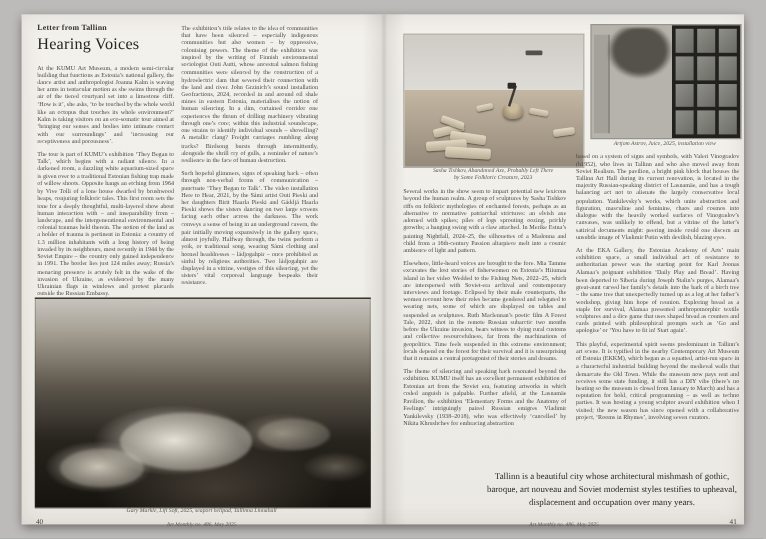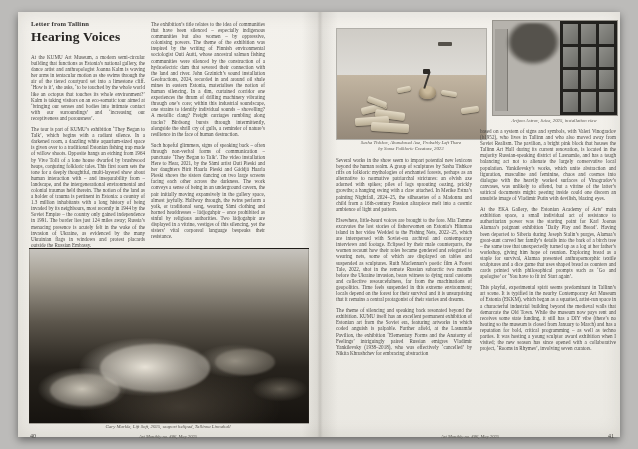--- a/index.html
+++ b/index.html
@@ -4,21 +4,21 @@
 <style>
   html,body{margin:0;padding:0;background:#9a9998;}
   .stage{position:relative;width:638px;height:449px;background:#bcbbb9;overflow:hidden;
          font-family:"Liberation Serif",serif;}
   .paper{position:absolute;left:18px;top:12px;width:602px;height:425px;
          background:linear-gradient(to bottom,#f3f1ec 0%,#f0eee8 60%,#eae8e2 100%);
          box-shadow:0 3px 8px rgba(0,0,0,0.45), inset 0 0 18px rgba(120,115,105,0.18);}
   .gutter{position:absolute;left:284px;top:0;width:36px;height:425px;
          background:linear-gradient(to right,rgba(0,0,0,0) 0%,rgba(70,65,58,0.10) 42%,rgba(70,65,58,0.22) 50%,rgba(70,65,58,0.10) 58%,rgba(0,0,0,0) 100%);}
   .kicker{position:absolute;left:13px;top:8px;font-size:6.6px;font-weight:bold;color:#333130;letter-spacing:.2px;}
-  .title{position:absolute;left:13px;top:17px;margin:0;font-size:13.5px;font-weight:bold;color:#272523;letter-spacing:.2px;}
+  .title{position:absolute;left:13px;top:17px;margin:0;font-size:13.5px;font-weight:normal;color:#272523;letter-spacing:.2px;}
   .col{position:absolute;font-size:5.1px;line-height:6.1px;text-align:justify;color:#4b4946;overflow:hidden;}
   .col p{margin:0 0 5px 0;}
   .lp-col1{left:13px;top:42px;width:114px;height:194px;}
   .lp-col2{left:133px;top:9px;width:114px;height:228px;}
   .rp-col1{left:318px;top:145px;width:136px;height:230px;}
   .rp-col2{left:462px;top:116px;width:136px;height:262px;}
   .caption{position:absolute;font-size:4.8px;line-height:5.6px;font-style:italic;color:#57554f;text-align:center;}
   .lp-caption{left:11px;top:412px;width:278px;}
   .rp-cap1{left:318px;top:128px;width:150px;}
   .rp-cap2{left:474px;top:106px;width:124px;}
@@ -140,17 +140,18 @@
       <p>Several works in the show seem to impart potential new lexicons beyond the human realm. A group of sculptures by Sasha Tishkov riffs on folkloric mythologies of enchanted forests, perhaps as an alternative to normative patriarchal strictures: an elvish axe adorned with spikes; piles of logs sprouting oozing, prickly growths; a hanging swing with a claw attached. In Merike Estna’s painting Nightfall, 2024–25, the silhouettes of a Madonna and child from a 16th-century Passion altarpiece melt into a cosmic ambience of light and pattern.</p>
       <p>Elsewhere, little-heard voices are brought to the fore. Mia Tamme excavates the lost stories of fisherwomen on Estonia’s Hiiumaa island in her video Wedded to the Fishing Nets, 2022–25, which are interspersed with Soviet-era archival and contemporary interviews and footage. Eclipsed by their male counterparts, the women recount how their roles became gendered and relegated to wearing nets, some of which are displayed on tables and suspended as sculptures. Ruth Maclennan’s poetic film A Forest Tale, 2022, shot in the remote Russian subarctic two months before the Ukraine invasion, bears witness to dying rural customs and collective resourcefulness, far from the machinations of geopolitics. Time feels suspended in this extreme environment; locals depend on the forest for their survival and it is unsurprising that it remains a central protagonist of their stories and dreams.</p>
       <p>The theme of silencing and speaking back resonated beyond the exhibition. KUMU itself has an excellent permanent exhibition of Estonian art from the Soviet era, featuring artworks in which coded anguish is palpable. Further afield, at the Lasnamäe Pavilion, the exhibition ‘Elementary Forms and the Anatomy of Feelings’ intriguingly paired Russian emigres Vladimir Yankilevsky (1938–2018), who was effectively ‘cancelled’ by Nikita Khrushchev for embracing abstraction</p>
     </div>
     <div class="col rp-col2">
       <p>based on a system of signs and symbols, with Valeri Vinogradov (b1952), who lives in Tallinn and who also moved away from Soviet Realism. The pavilion, a bright pink block that houses the Tallinn Art Hall during its current renovation, is located in the majority Russian-speaking district of Lasnamäe, and has a tough balancing act not to alienate the largely conservative local population. Yankilevsky’s works, which unite abstraction and figuration, masculine and feminine, chaos and cosmos into dialogue with the heavily worked surfaces of Vinogradov’s canvases, was unlikely to offend, but a vitrine of the latter’s satirical documents might: peering inside could one discern an unsubtle image of Vladimir Putin with devilish, blazing eyes.</p>
       <p>At the EKA Gallery, the Estonian Academy of Arts’ main exhibition space, a small individual act of resistance to authoritarian power was the starting point for Karl Joonas Alamaa’s poignant exhibition ‘Daily Play and Bread’. Having been deported to Siberia during Joseph Stalin’s purges, Alamaa’s great-aunt carved her family’s details into the bark of a birch tree – the same tree that unexpectedly turned up as a log at her father’s workshop, giving him hope of reunion. Exploring bread as a staple for survival, Alamaa presented anthropomorphic textile sculptures and a dice game that uses shaped bread as counters and cards printed with philosophical prompts such as ‘Go and apologise’ or ‘You have to fit in! Start again’.</p>
       <p>This playful, experimental spirit seems predominant in Tallinn’s art scene. It is typified in the nearby Contemporary Art Museum of Estonia (EKKM), which began as a squatted, artist-run space in a characterful industrial building beyond the medieval walls that demarcate the Old Town. While the museum now pays rent and receives some state funding, it still has a DIY vibe (there’s no heating so the museum is closed from January to March) and has a reputation for bold, critical programming – as well as techno parties. It was hosting a young sculptor award exhibition when I visited; the new season has since opened with a collaborative project, ‘Rooms in Rhymes’, involving seven curators.</p>
     </div>
 
+    <div class="pull-quote">Tallinn is a beautiful city whose architectural mishmash of gothic, baroque, art nouveau and Soviet modernist styles testifies to upheaval, displacement and occupation over many years.</div>
 
     <div class="imprint imprint-right">Art Monthly no. 486, May 2025</div>
     <div class="folio folio-right">41</div>
   </div>
 </div>
 
 </body></html>

